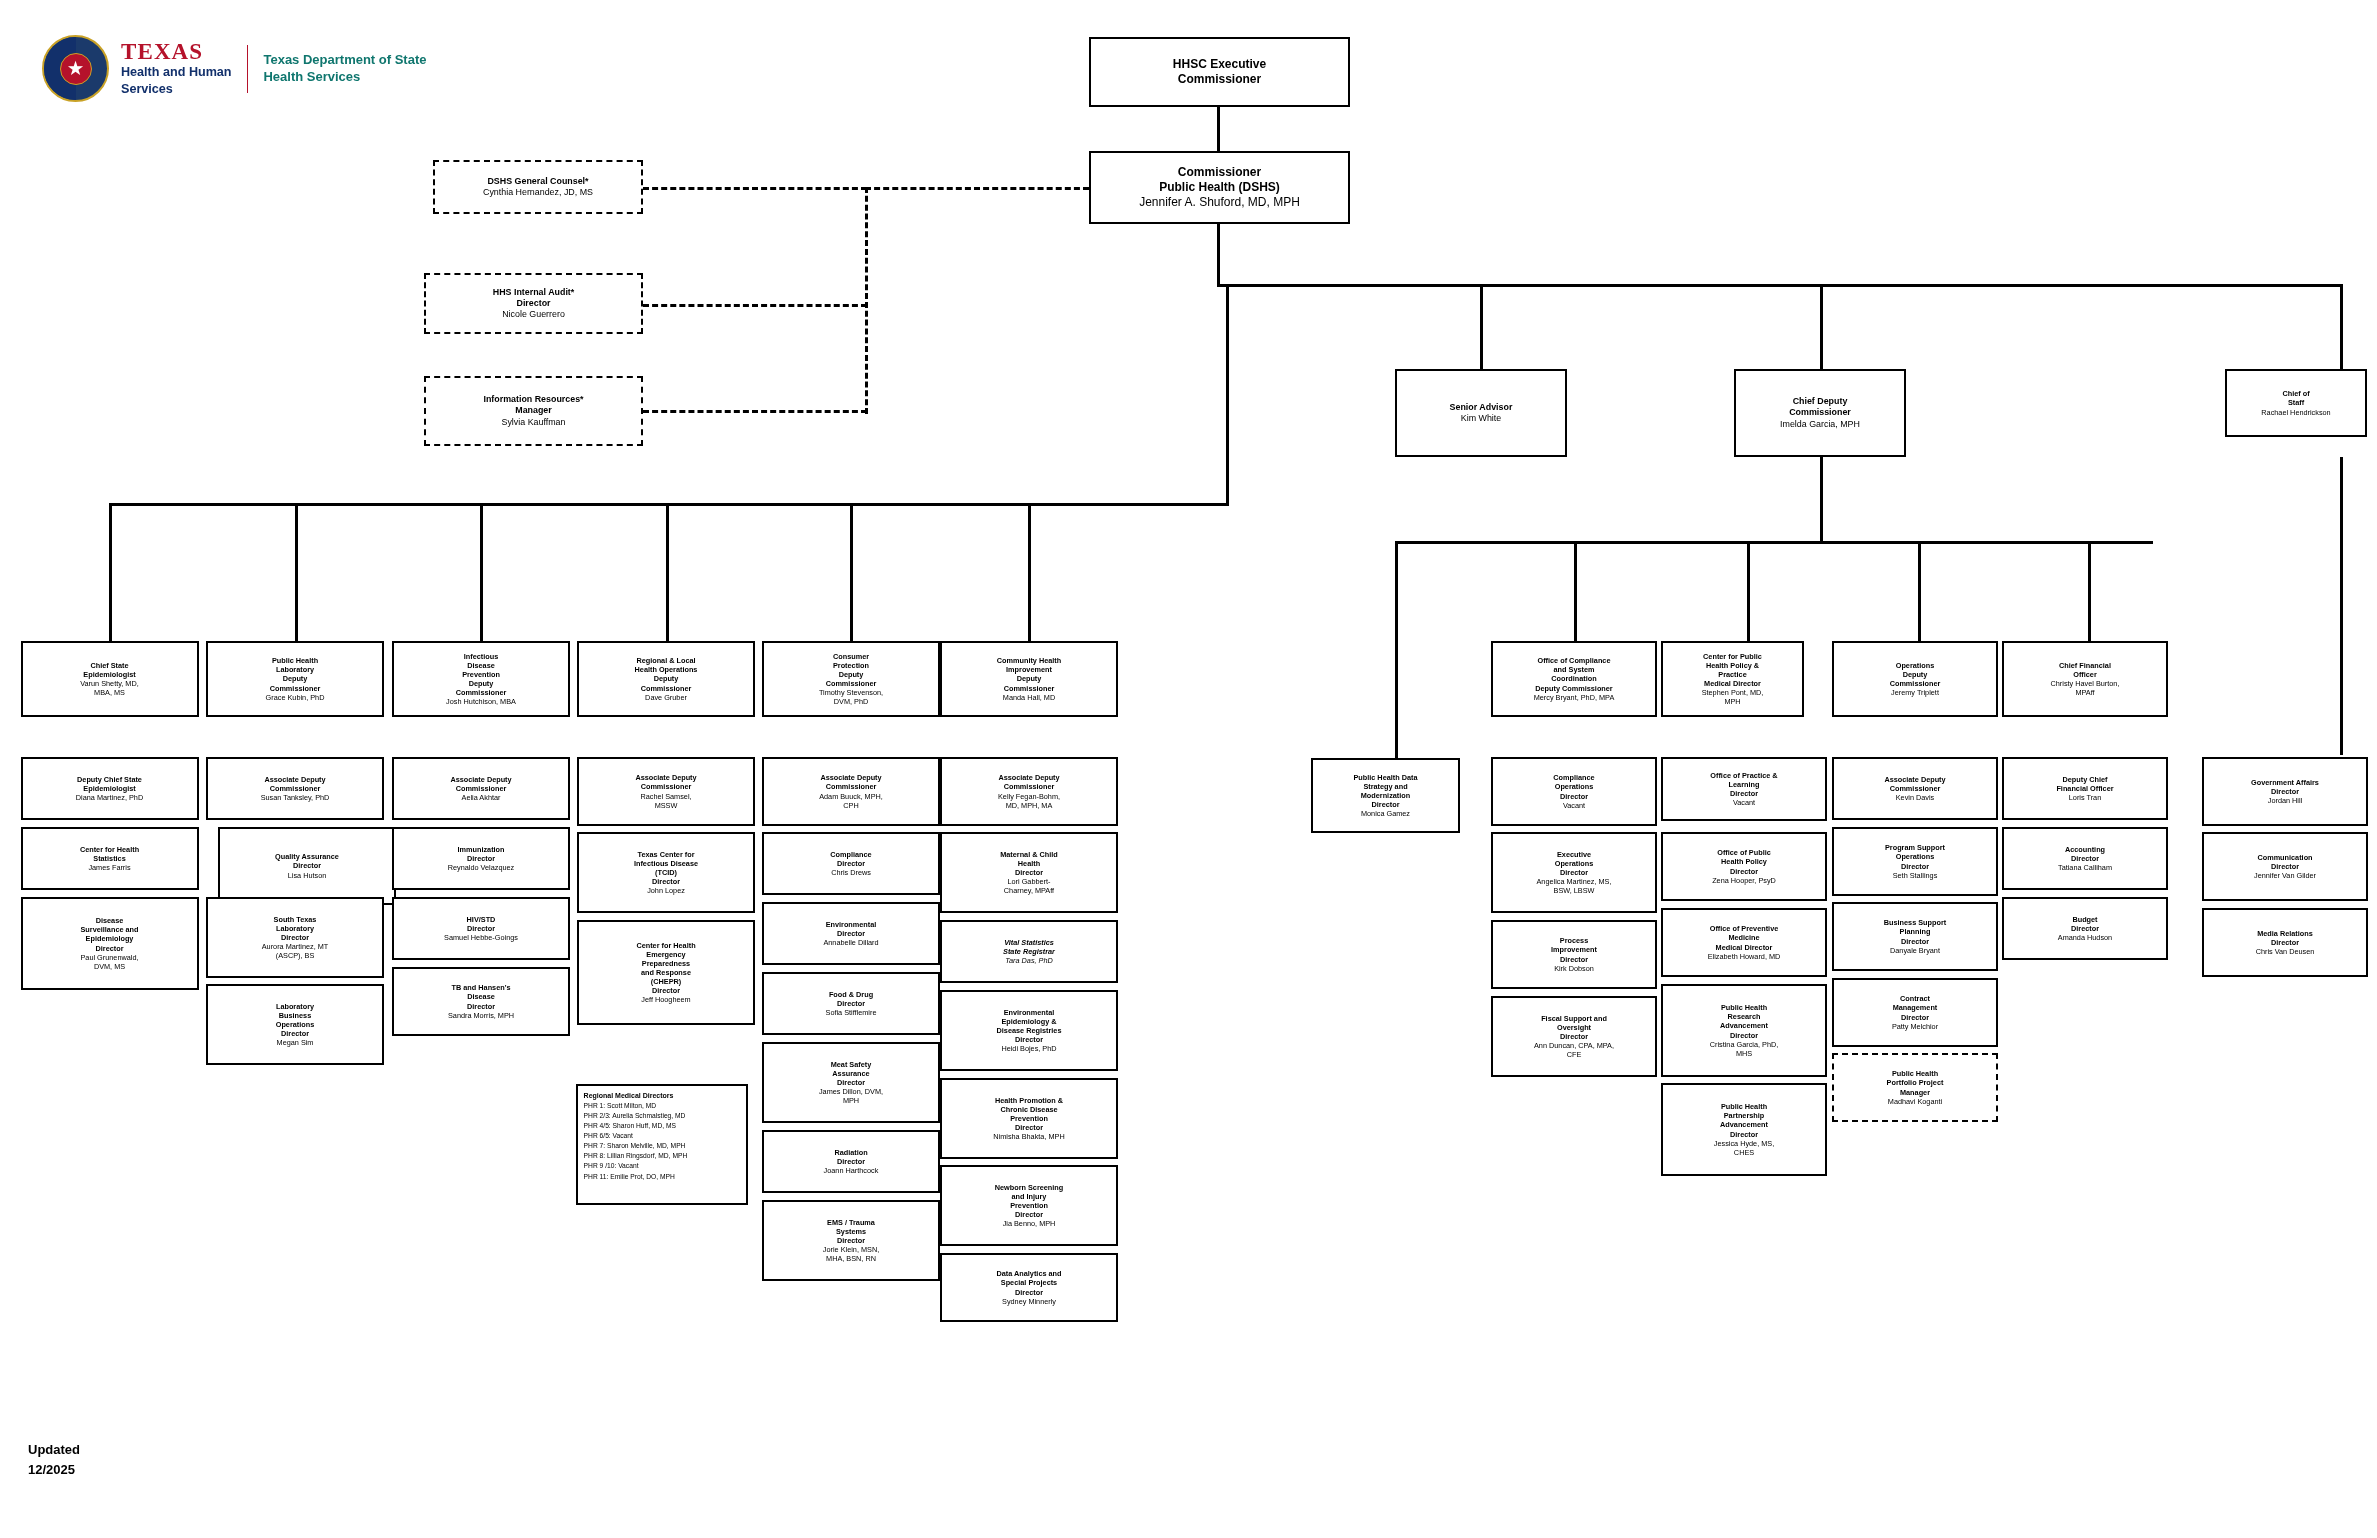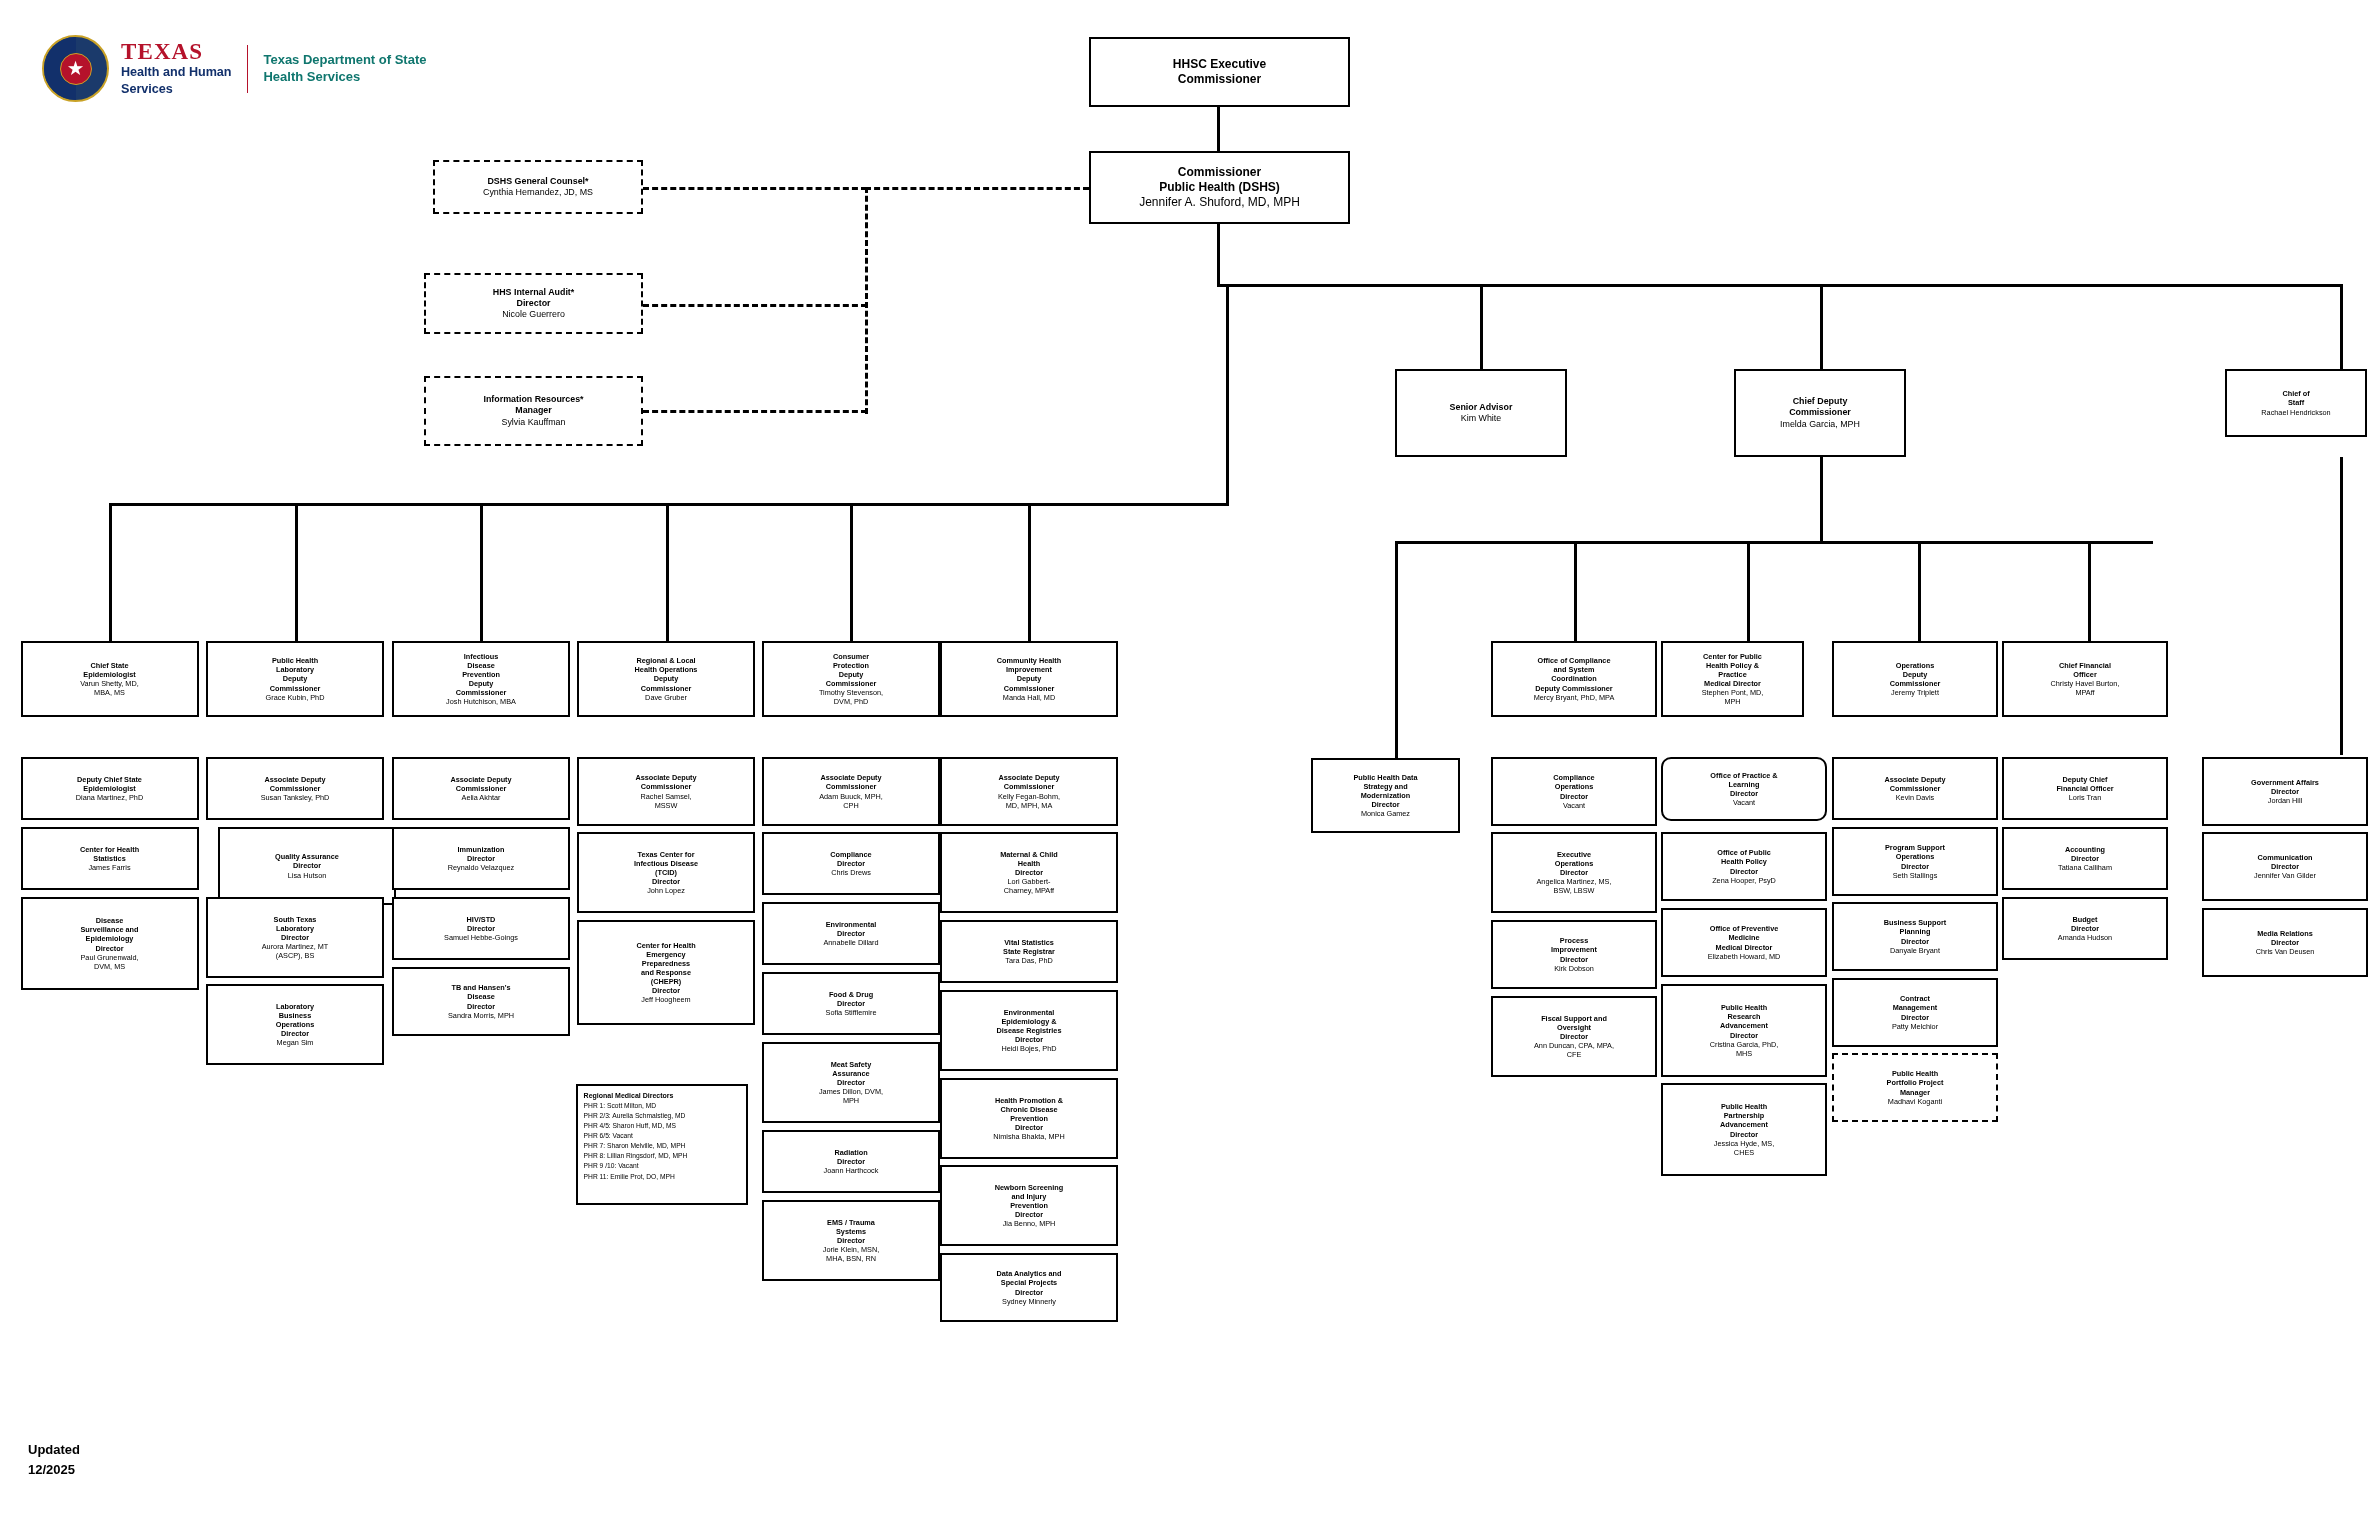--- a/index.html
+++ b/index.html
@@ -341,21 +341,21 @@
           <span class="title">Associate Deputy<br>Commissioner</span>
           <span class="name">Kelly Fegan-Bohm,<br>MD, MPH, MA</span>
         </div>
       </div>
       <div class="node t-small" style="left: 940px; top: 832px; width: 178px; height: 81px;">
         <div class="inner">
           <span class="title">Maternal &amp; Child<br>Health<br>Director</span>
           <span class="name">Lori Gabbert-<br>Charney, MPAff</span>
         </div>
       </div>
-      <div class="node t-small" style="left: 940px; top: 920px; width: 178px; height: 63px;">
+      <div class="node t-small" style="left: 940px; top: 920px; width: 178px; height: 63px; font-style: italic;">
         <div class="inner">
           <span class="title">Vital Statistics<br>State Registrar</span>
           <span class="name">Tara Das, PhD</span>
         </div>
       </div>
       <div class="node t-small" style="left: 940px; top: 990px; width: 178px; height: 81px;">
         <div class="inner">
           <span class="title">Environmental<br>Epidemiology &amp;<br>Disease Registries<br>Director</span>
           <span class="name">Heidi Bojes, PhD</span>
         </div>
@@ -424,21 +424,21 @@
           <span class="title">Fiscal Support and<br>Oversight<br>Director</span>
           <span class="name">Ann Duncan, CPA, MPA,<br>CFE</span>
         </div>
       </div>
       <div class="node t-small" style="left: 1661px; top: 641px; width: 143px; height: 76px;">
         <div class="inner">
           <span class="title">Center for Public<br>Health Policy &amp;<br>Practice<br>Medical Director</span>
           <span class="name">Stephen Pont, MD,<br>MPH</span>
         </div>
       </div>
-      <div class="node t-small" style="left: 1661px; top: 757px; width: 166px; height: 64px; border-radius: 10px;">
+      <div class="node t-small" style="left: 1661px; top: 757px; width: 166px; height: 64px;">
         <div class="inner">
           <span class="title">Office of Practice &amp;<br>Learning<br>Director</span>
           <span class="name">Vacant</span>
         </div>
       </div>
       <div class="node t-small" style="left: 1661px; top: 832px; width: 166px; height: 69px;">
         <div class="inner">
           <span class="title">Office of Public<br>Health Policy<br>Director</span>
           <span class="name">Zena Hooper, PsyD</span>
         </div>

